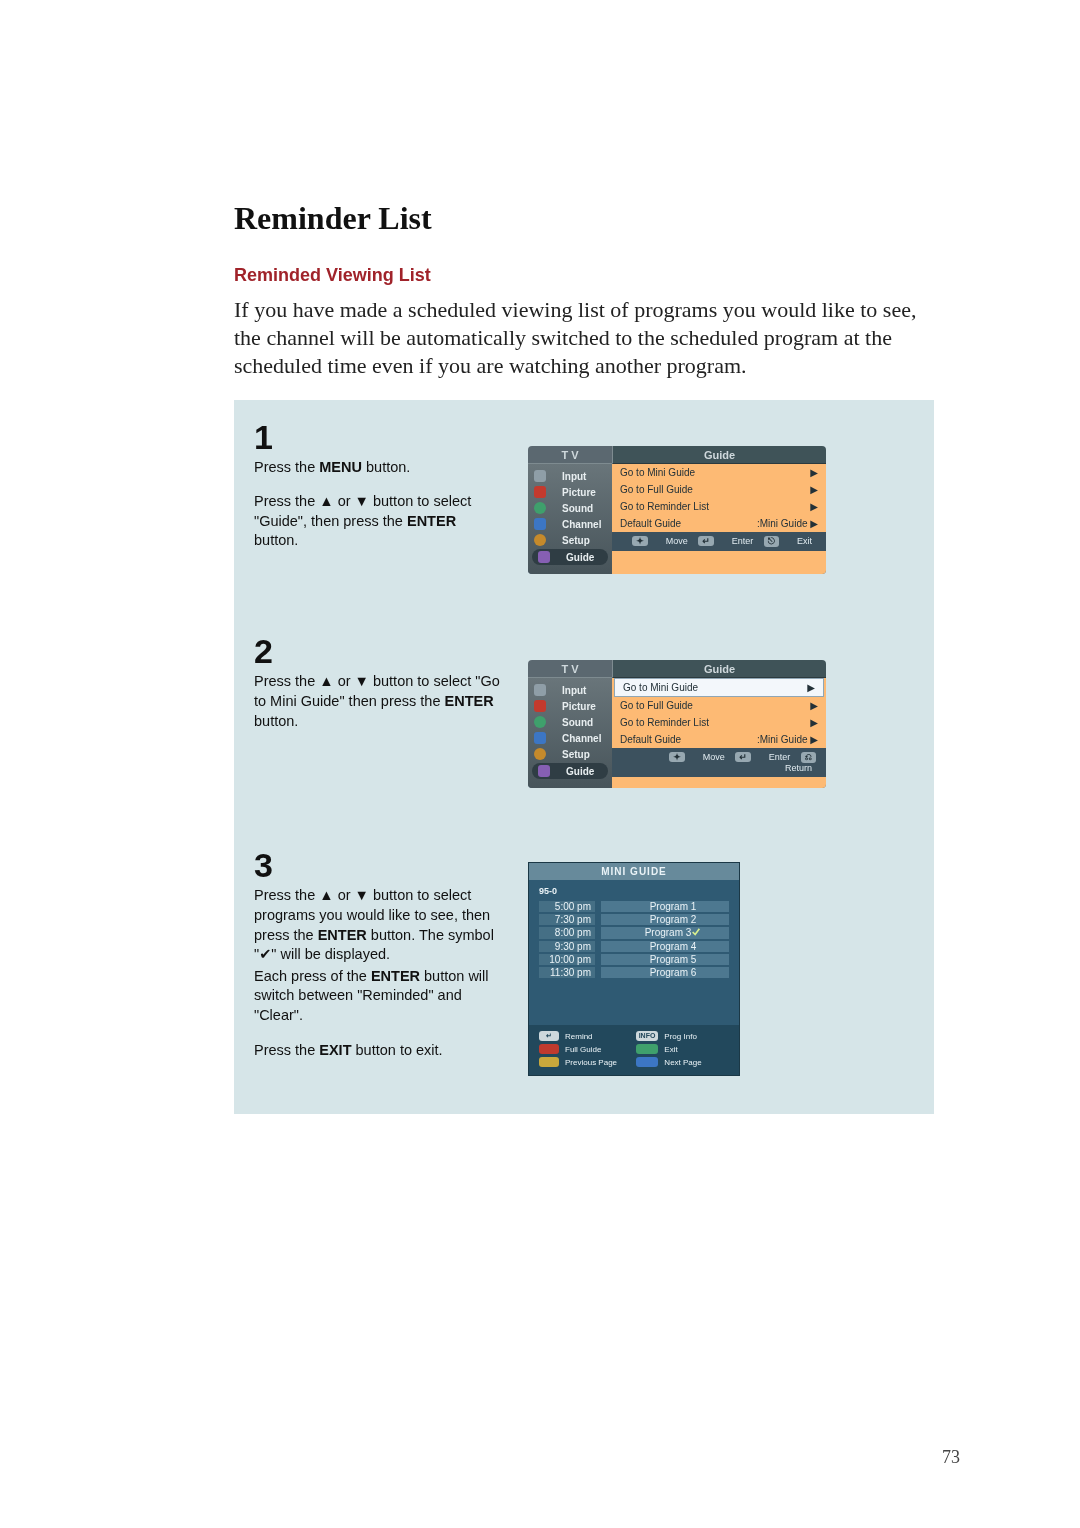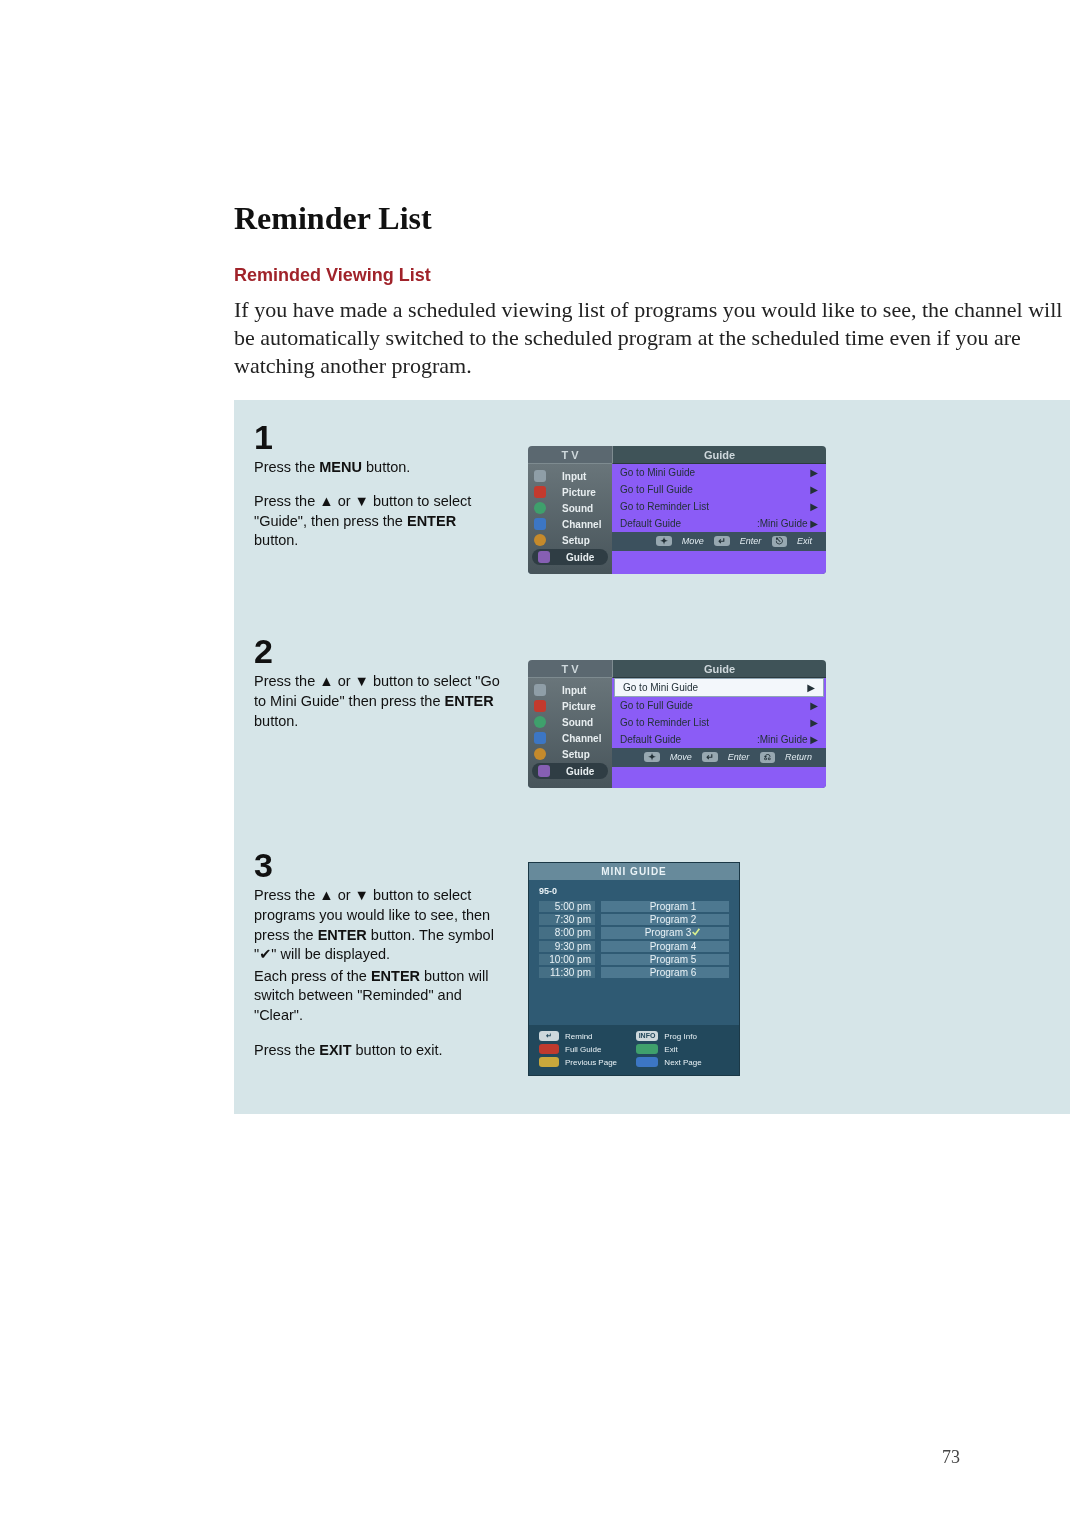--- a/index.html
+++ b/index.html
@@ -32,21 +32,21 @@
     padding: 20px 10px 0 26px;
     font-variant: small-caps;
     letter-spacing: 3px;
     font-size: 19px;
     color: #444;
   }
   .content {
     position: absolute;
     top: 200px;
     left: 234px;
-    width: 836px;
+    width: 700px;
   }
   h1.title {
     font-family: Georgia, "Times New Roman", serif;
     font-size: 32px;
     font-weight: 700;
     margin: 0 0 28px 0;
     color: #111;
   }
   .subhead {
     font-family: Arial, Helvetica, sans-serif;
@@ -159,21 +159,21 @@
   }
   .ic-input   { background:#8f9ea7; }
   .ic-picture { background:#c33a2e; }
   .ic-sound   { background:#3fa06c; border-radius:50%; }
   .ic-channel { background:#3c76c4; }
   .ic-setup   { background:#c58a2b; border-radius:50%; }
   .ic-guide   { background:#865fb3; }
 
   .osd-main {
     flex: 1;
-    background: #8b5cf6;
+    background: #fdba74;
     color: #233138;
     position: relative;
   }
   .osd-row {
     display: flex;
     justify-content: space-between;
     padding: 3px 8px;
     font-size: 10px;
   }
   .osd-row .arrow { font-size: 10px; color:#233138; }
@@ -191,21 +191,21 @@
   }
   .osd-footer .hint-chip {
     display: inline-block;
     background: #97a8b1;
     color: #233138;
     border-radius: 3px;
     padding: 0 4px;
     margin: 0 2px;
     font-weight: 700;
   }
-  .osd-footer .hint-txt { margin-left: 8px; margin-right: 6px; font-style: italic; }
+  .osd-footer .hint-txt { margin-left: 16px; margin-right: 6px; }
 
   
   .mini {
     width: 210px;
     font-family: Arial, Helvetica, sans-serif;
     font-size: 10px;
     color: #eaf3f7;
     background: #2f5a73;
     margin-top: 14px;
     border: 1px solid #1b3846;

